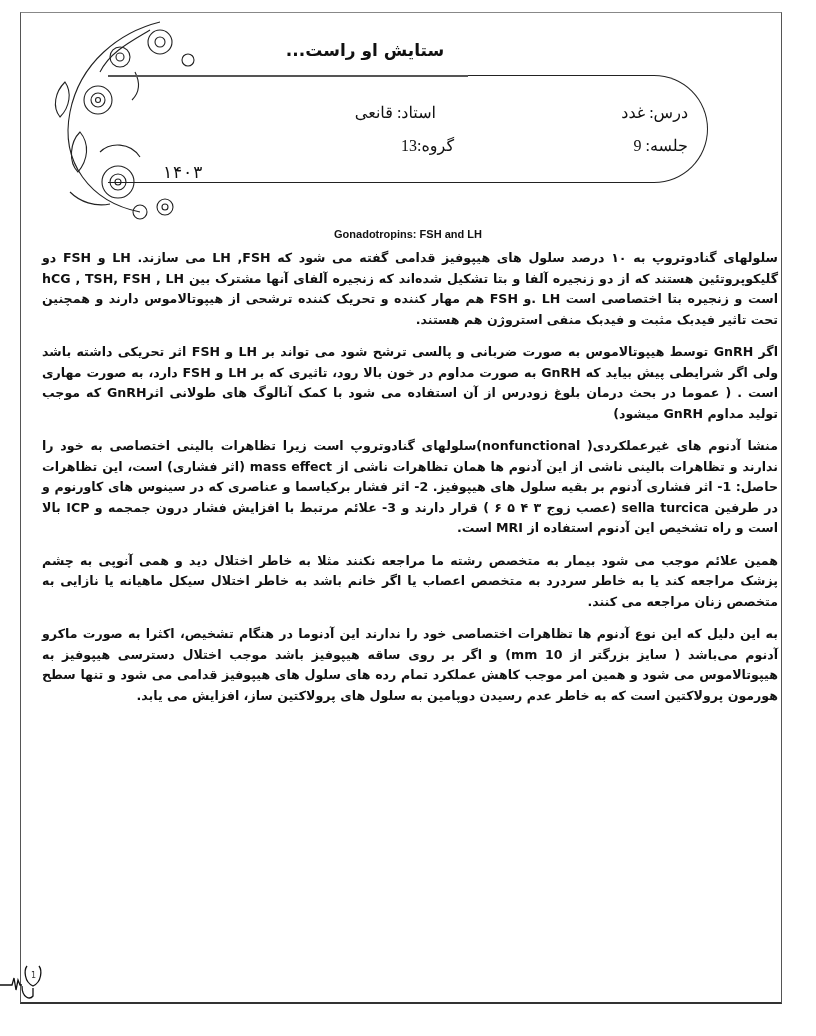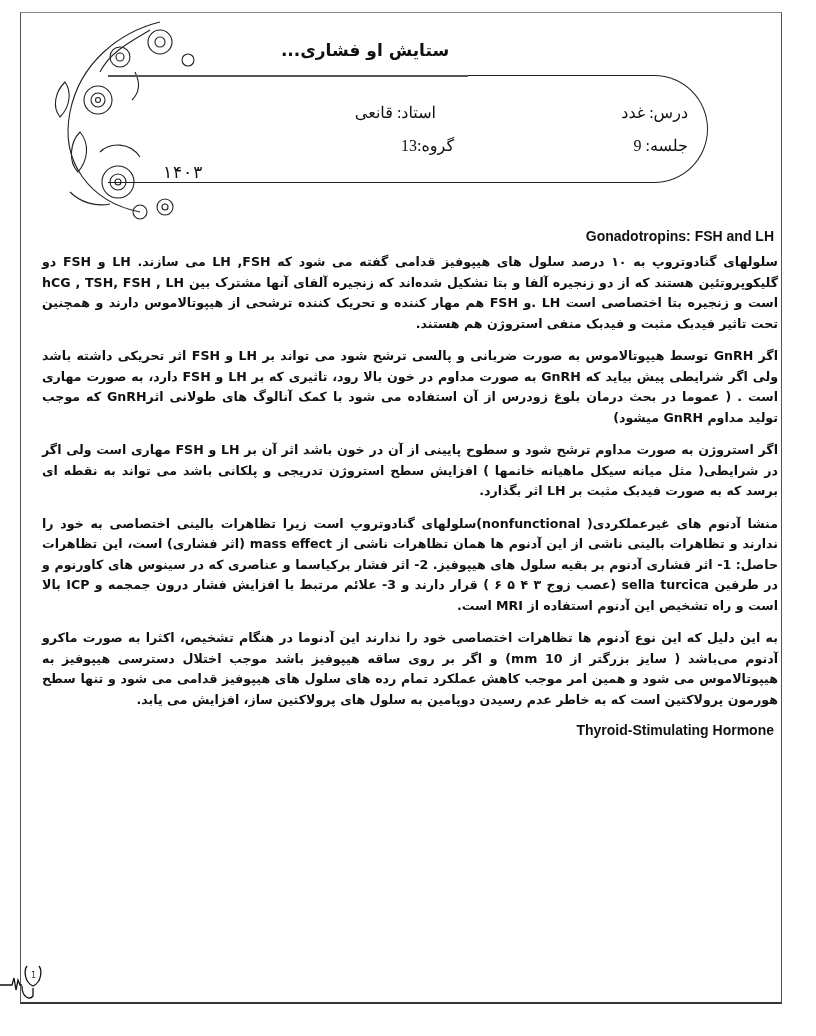--- a/index.html
+++ b/index.html
@@ -7,21 +7,21 @@
     .page-frame { position: absolute; left: 20px; top: 12px; width: 762px; height: 992px; border-left: 1px solid #555; border-right: 1px solid #555; border-top: 1px solid #888; border-bottom: 2px solid #333; box-sizing: border-box; }
     .ornament { position: absolute; left: 40px; top: 12px; width: 160px; height: 210px; }
     .header-pill { position: absolute; left: 108px; top: 75px; width: 360px; height: 108px; border: 1.5px solid #222; border-left: none; border-radius: 0 54px 54px 0; box-sizing: border-box; }
     .header-pill::before { content: ""; position: absolute; left: 0; top: -1.5px; width: 360px; border-top: 2px solid #555; }
     .motto { position: absolute; left: 235px; top: 40px; width: 260px; text-align: center; direction: rtl; font-family: "DejaVu Sans", sans-serif; font-weight: bold; font-size: 17px; }
     .meta { position: absolute; direction: rtl; font-family: "Liberation Serif", serif; font-size: 16px; }
     .logo { position: absolute; left: 170px; top: 80px; width: 120px; height: 110px; }
     .logo-word { position: absolute; left: 4px; top: 0; font-family: "DejaVu Serif", serif; font-size: 58px; direction: rtl; }
     .logo-year { position: absolute; left: -8px; top: 82px; font-family: Liberation Mono, monospace; font-size: 17px; letter-spacing: 2px; }
     .content { position: absolute; left: 42px; top: 228px; width: 736px; direction: rtl; }
-    .sec-title { direction: ltr; text-align: right; font-family: "Liberation Sans", sans-serif; font-weight: bold; font-size: 14px; margin: 0 4px 8px 0; }
+    .sec-title { direction: ltr; text-align: center; font-family: "Liberation Sans", sans-serif; font-weight: bold; font-size: 11px; margin: 0 4px 8px 0; }
     .para { font-family: "DejaVu Sans", sans-serif; font-size: 12.6px; line-height: 20.5px; text-align: justify; margin: 0 0 12px 0; font-weight: bold; }
     .footer-mark { position: absolute; left: 0; top: 958px; width: 60px; height: 50px; }
   </style>
 </head>
 <body>
 
 <div class="page-frame"></div>
 
 <svg class="ornament" viewBox="0 0 160 210">
   <g fill="none" stroke="#222" stroke-width="1.1">
@@ -44,42 +44,41 @@
     <path d="M25 70 C15 80 12 95 20 105 C30 95 32 80 25 70Z"></path>
     <path d="M40 120 C30 130 28 150 38 160 C48 148 50 132 40 120Z"></path>
     <path d="M95 60 C100 70 100 80 92 88"></path>
     <path d="M60 140 C70 130 90 130 100 145"></path>
     <path d="M30 180 C40 190 55 195 70 192"></path>
   </g>
 </svg>
 
 <div class="header-pill" style="left:108px; width:600px;"></div>
 
-<div class="motto">ستایش او فشاری...</div>
+<div class="motto">ستایش او راست...</div>
 
 <div class="meta" style="right:128px; top:103px;">درس: غدد</div>
 <div class="meta" style="right:380px; top:103px;">استاد: قانعی</div>
 <div class="meta" style="right:128px; top:136px;">جلسه: 9</div>
 <div class="meta" style="right:362px; top:136px;">گروه:13</div>
 
 <div class="logo">
   <span class="logo-year">۱۴۰۳</span>
 </div>
 
 <div class="content">
   <div>
     <div class="sec-title">Gonadotropins: FSH and LH</div>
     <p class="para">سلولهای گنادوتروپ به ۱۰ درصد سلول های هیپوفیز قدامی گفته می شود که LH ,FSH می سازند. LH و FSH دو گلیکوپروتئین هستند که از دو زنجیره آلفا و بتا تشکیل شده‌اند که زنجیره آلفای آنها مشترک بین hCG , TSH, FSH , LH است و زنجیره بتا اختصاصی است LH .و FSH هم مهار کننده و تحریک کننده ترشحی از هیپوتالاموس دارند و همچنین تحت تاثیر فیدبک مثبت و فیدبک منفی استروژن هم هستند.</p>
     <p class="para">اگر GnRH توسط هیپوتالاموس به صورت ضربانی و پالسی ترشح شود می تواند بر LH و FSH اثر تحریکی داشته باشد ولی اگر شرایطی پیش بیاید که GnRH به صورت مداوم در خون بالا رود، تاثیری که بر LH و FSH دارد، به صورت مهاری است . ( عموما در بحث درمان بلوغ زودرس از آن استفاده می شود با کمک آنالوگ های طولانی اثرGnRH که موجب تولید مداوم GnRH میشود)</p>
-    <p class="para">اگر استروژن به صورت مداوم ترشح شود و سطوح پایینی از آن در خون باشد اثر آن بر LH و FSH مهاری است ولی اگر در شرایطی( مثل میانه سیکل ماهیانه خانمها ) افزایش سطح استروژن تدریجی و پلکانی باشد می تواند به نقطه ای برسد که به صورت فیدبک مثبت بر LH اثر بگذارد.</p>
     <p class="para">منشا آدنوم های غیرعملکردی( nonfunctional)سلولهای گنادوتروپ است زیرا تظاهرات بالینی اختصاصی به خود را ندارند و تظاهرات بالینی ناشی از این آدنوم ها همان تظاهرات ناشی از mass effect (اثر فشاری) است، این تظاهرات حاصل: 1- اثر فشاری آدنوم بر بقیه سلول های هیپوفیز. 2- اثر فشار برکیاسما و عناصری که در سینوس های کاورنوم و در طرفین sella turcica (عصب زوج ۳ ۴ ۵ ۶ ) قرار دارند و 3- علائم مرتبط با افزایش فشار درون جمجمه و ICP بالا است و راه تشخیص این آدنوم استفاده از MRI است.</p>
+    <p class="para">همین علائم موجب می شود بیمار به متخصص رشته ما مراجعه نکنند مثلا به خاطر اختلال دید و همی آنوپی به چشم پزشک مراجعه کند یا به خاطر سردرد به متخصص اعصاب یا اگر خانم باشد به خاطر اختلال سیکل ماهیانه یا نازایی به متخصص زنان مراجعه می کنند.</p>
     <p class="para">به این دلیل که این نوع آدنوم ها تظاهرات اختصاصی خود را ندارند این آدنوما در هنگام تشخیص، اکثرا به صورت ماکرو آدنوم می‌باشد ( سایز بزرگتر از 10 mm) و اگر بر روی ساقه هیپوفیز باشد موجب اختلال دسترسی هیپوفیز به هیپوتالاموس می شود و همین امر موجب کاهش عملکرد تمام رده های سلول های هیپوفیز قدامی می شود و تنها سطح هورمون پرولاکتین است که به خاطر عدم رسیدن دوپامین به سلول های پرولاکتین ساز، افزایش می یابد.</p>
   </div>
   <div>
-    <div class="sec-title">Thyroid-Stimulating Hormone</div>
   </div>
 </div>
 
 <svg class="footer-mark" viewBox="0 0 60 50">
   <g fill="none" stroke="#111" stroke-width="1.3">
     <path d="M0 27 H12 L14 20 L16 32 L18 22 L20 27 H22"></path>
     <path d="M22 28 C22 40 30 42 33 38 V30"></path>
     <path d="M27 8 C24 12 24 24 33 28 C42 24 42 12 39 8"></path>
   </g>
   <text x="31" y="20" font-size="8" font-family="DejaVu Sans, sans-serif" fill="#333">1</text>

